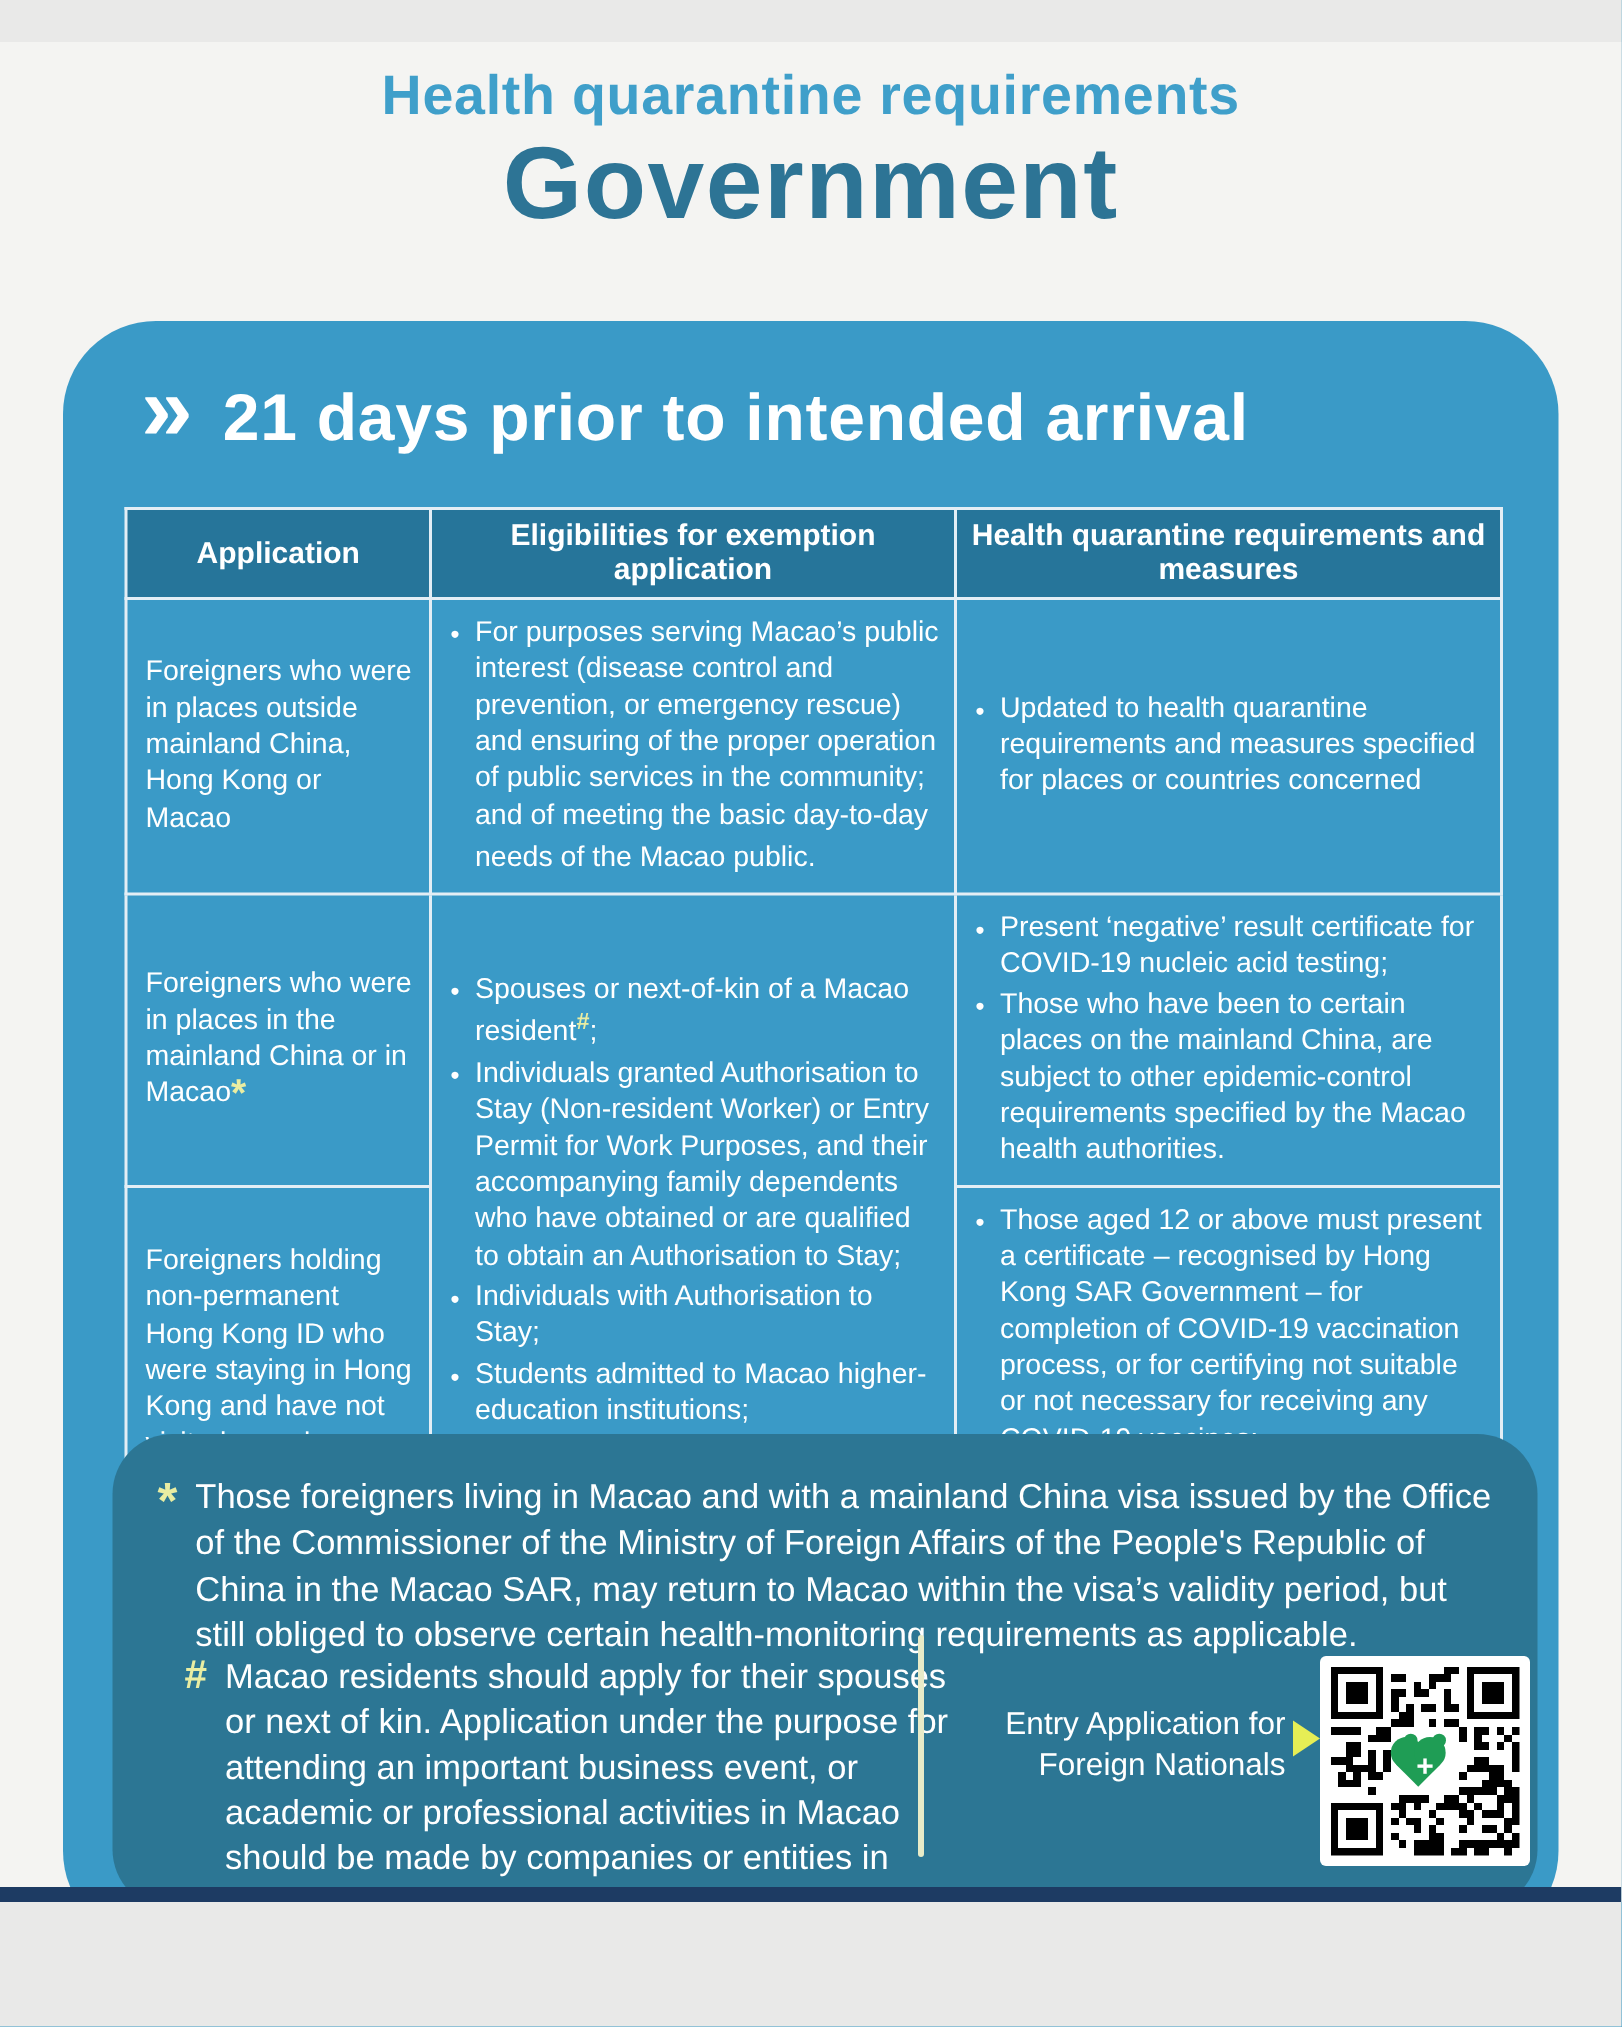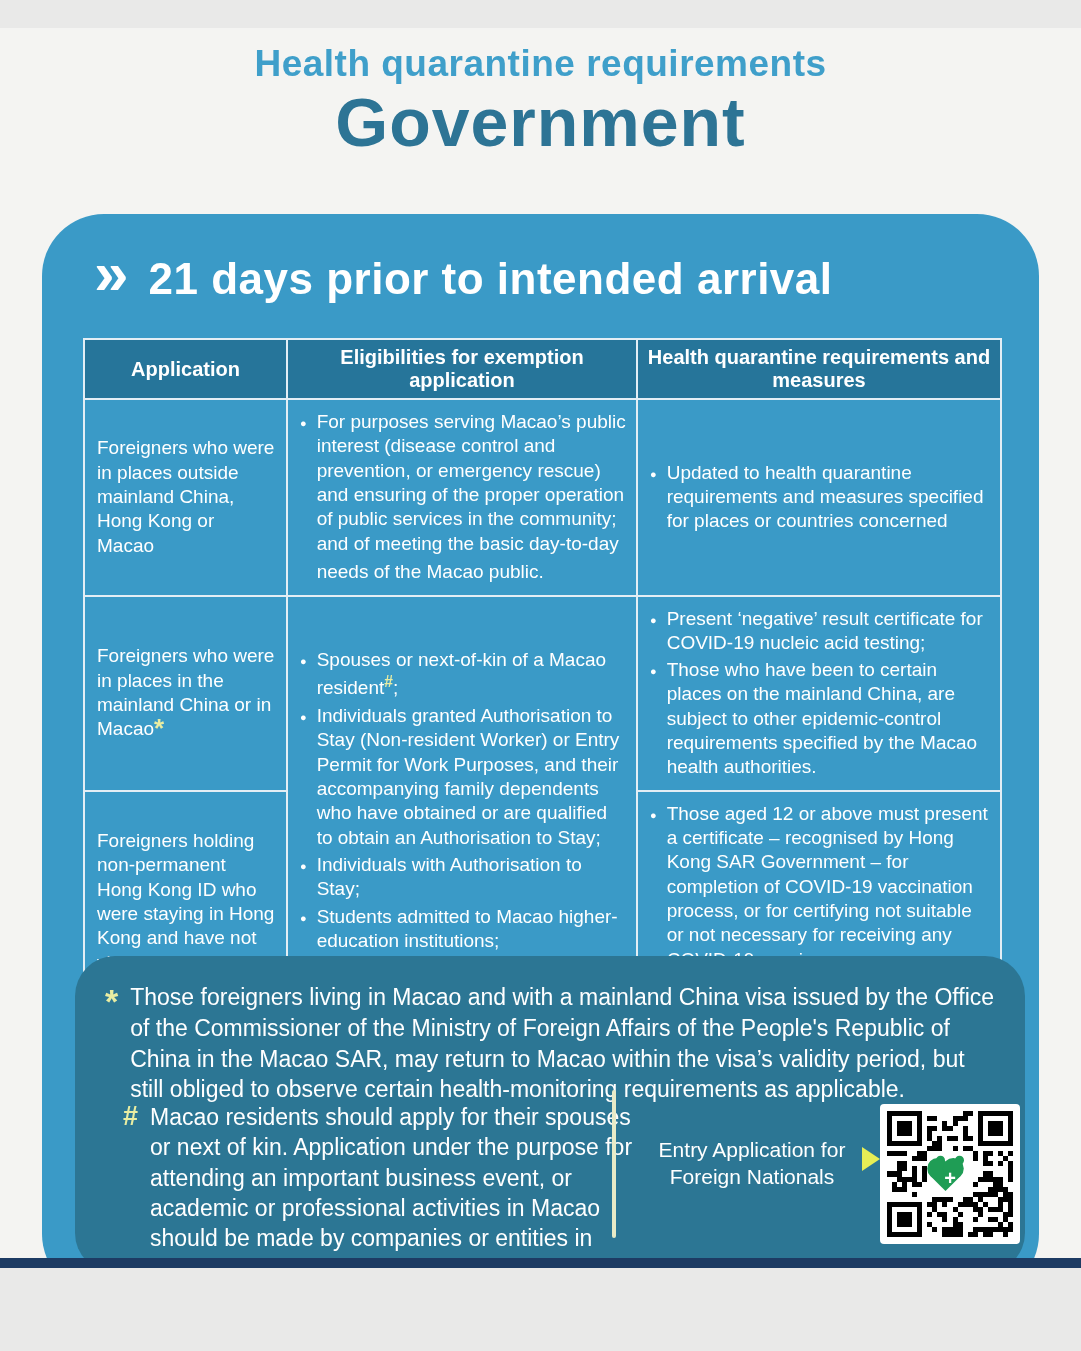--- a/index.html
+++ b/index.html
@@ -60,21 +60,21 @@
   .fn-hash { position:absolute; left:48px; top:146px; width:520px; }
   .fn-hash .fn-sym { font-size:27px; line-height:1.1; }
   .fn-hash .fn-text { font-size:23px; line-height:1.32; }
 
   .vdivider {
     position:absolute; left:537px; top:134px; width:4px; height:148px;
     background:#e8ebc8; border-radius:2px;
   }
   .qr-label {
     position:absolute; left:572px; top:180px; width:210px;
-    text-align:center; font-size:21px; line-height:1.3; font-weight:400;
+    text-align:right; font-size:21px; line-height:1.3; font-weight:400;
   }
   .arrow-right {
     position:absolute; left:787px; top:191px; width:0; height:0;
     border-top:12px solid transparent; border-bottom:12px solid transparent;
     border-left:18px solid #e6ee55;
   }
   .qr-card {
     position:absolute; left:805px; top:148px; width:140px; height:140px;
     background:#ffffff; border-radius:4px; padding:7px;
   }

